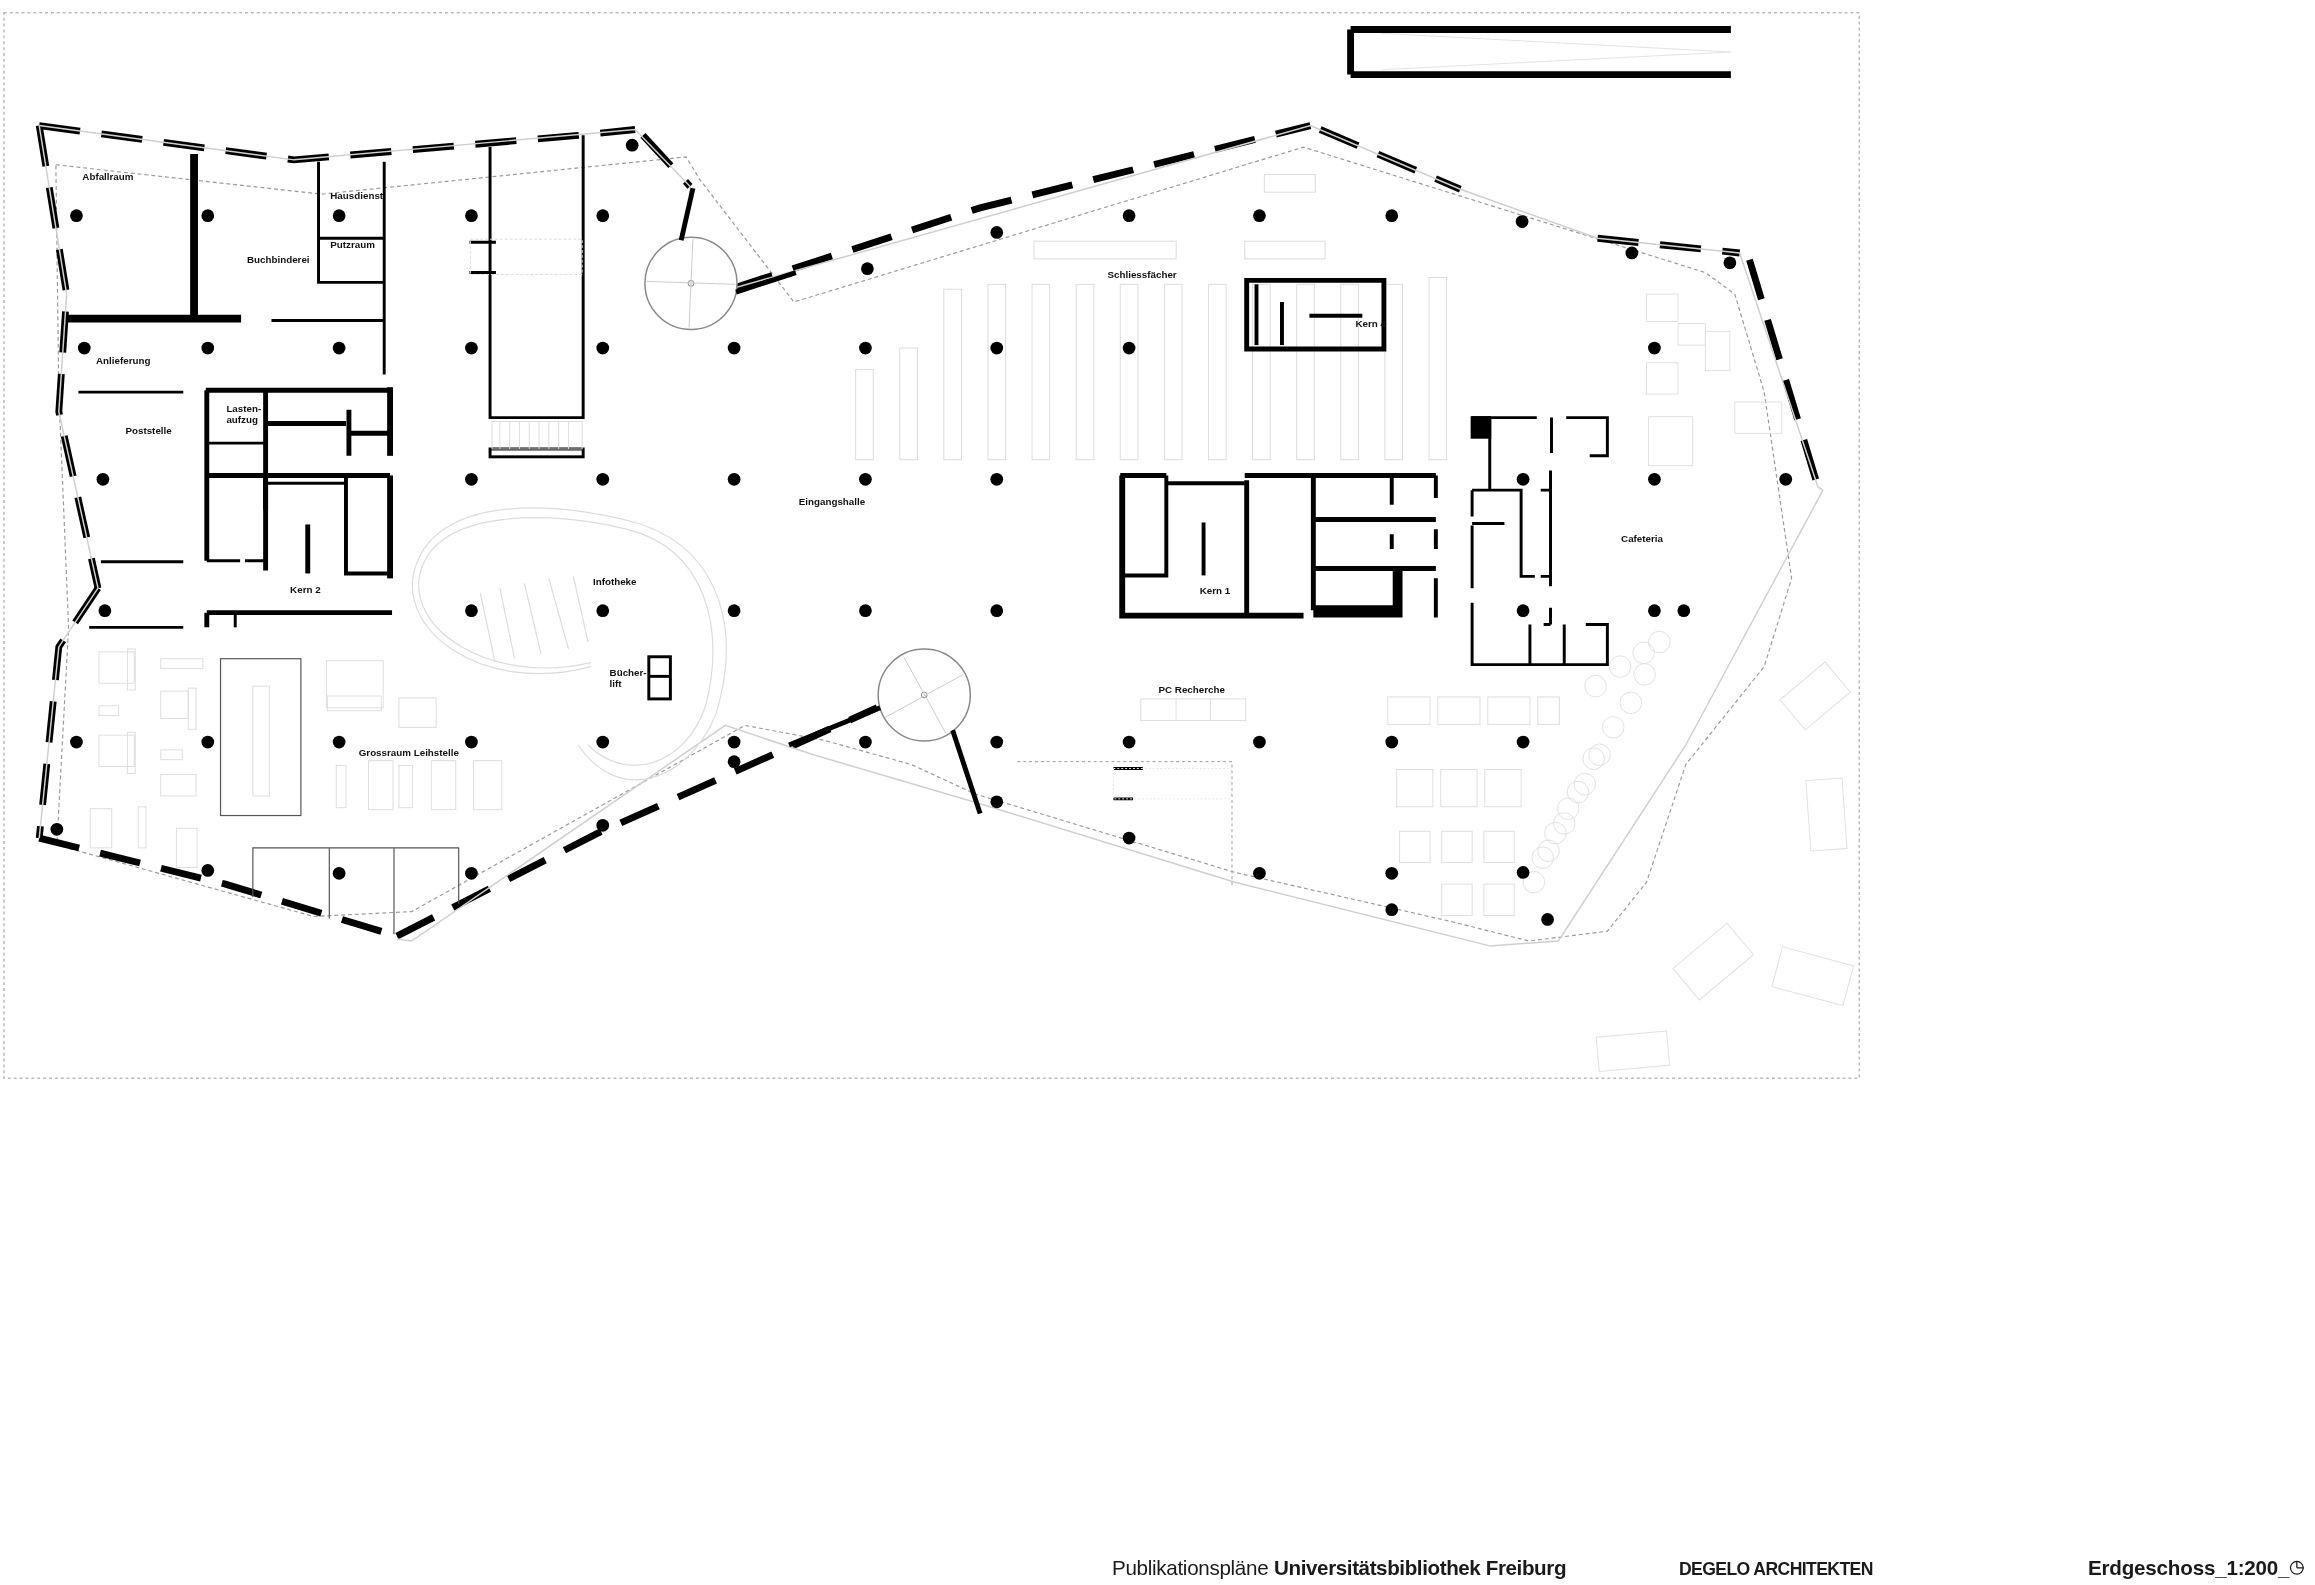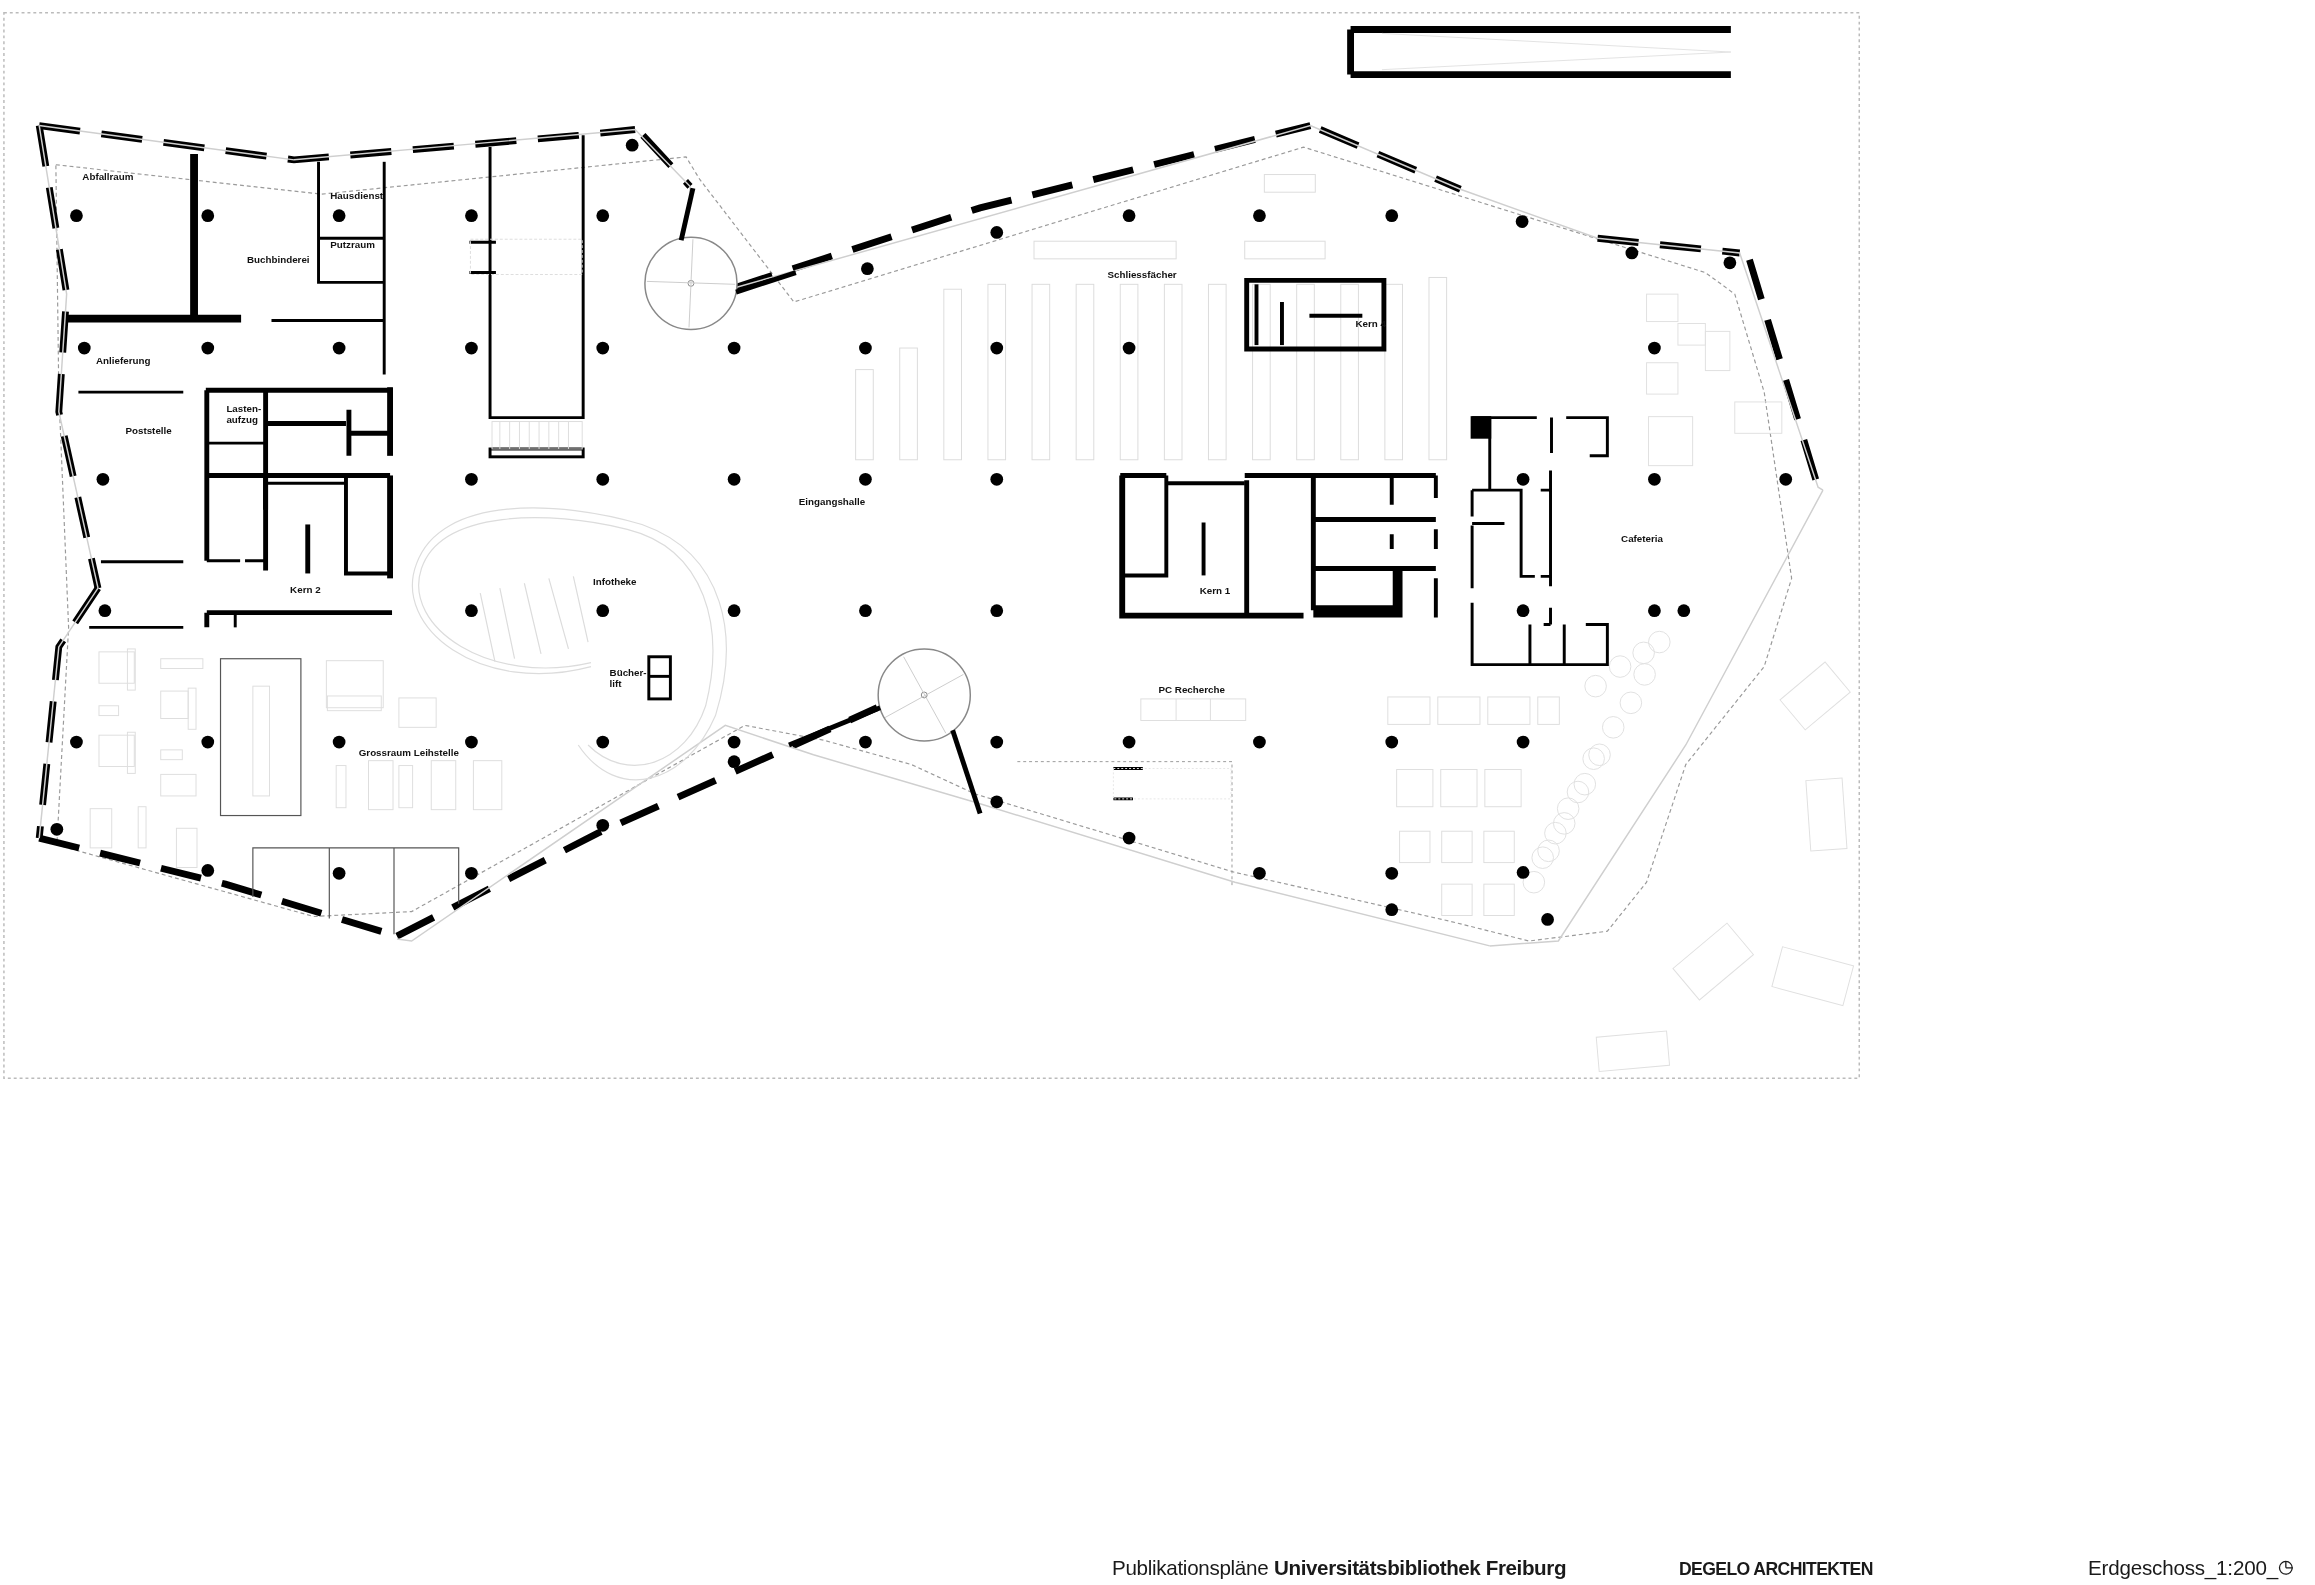--- a/index.html
+++ b/index.html
@@ -4,21 +4,21 @@
 <style>
   html, body { margin: 0; padding: 0; background: #ffffff; }
   body { width: 2315px; height: 1586px; position: relative; overflow: hidden; font-family: "Liberation Sans", sans-serif; }
   #plan { position: absolute; left: 0; top: 0; width: 2315px; height: 1586px; }
   .room-label { font-family: "Liberation Sans", sans-serif; font-weight: bold; font-size: 10px; fill: #111; }
   .footer { position: absolute; top: 1556px; height: 27.4px; font-size: 20.6px; color: #1a1a1a; white-space: nowrap; font-family: "Liberation Sans", sans-serif; }
   .footer-left { left: 1075px; }
   .footer-left .light { font-weight: normal; letter-spacing: -0.3px; margin-left: 37px; }
   .footer-left .bold { font-weight: bold; letter-spacing: -0.4px; }
   .footer-mid { left: 1679px; font-weight: bold; font-size: 17.6px; letter-spacing: -0.6px; top: 1559px; }
-  .footer-right { left: 2088px; font-weight: normal; letter-spacing: -0.2px; }
+  .footer-right { left: 2088px; font-weight: bold; letter-spacing: -0.2px; }
   .north-icon { display: inline-block; width: 15.7px; height: 15.7px; vertical-align: -1px; }
 </style>
 </head>
 <body>
 
 <svg id="plan" viewBox="0 0 2362 1618" xmlns="http://www.w3.org/2000/svg">
 
   <rect x="4" y="13" width="1893" height="1087" fill="none" stroke="#bbbbbb" stroke-width="1.5" stroke-dasharray="3,3"></rect>
 
   <g>

